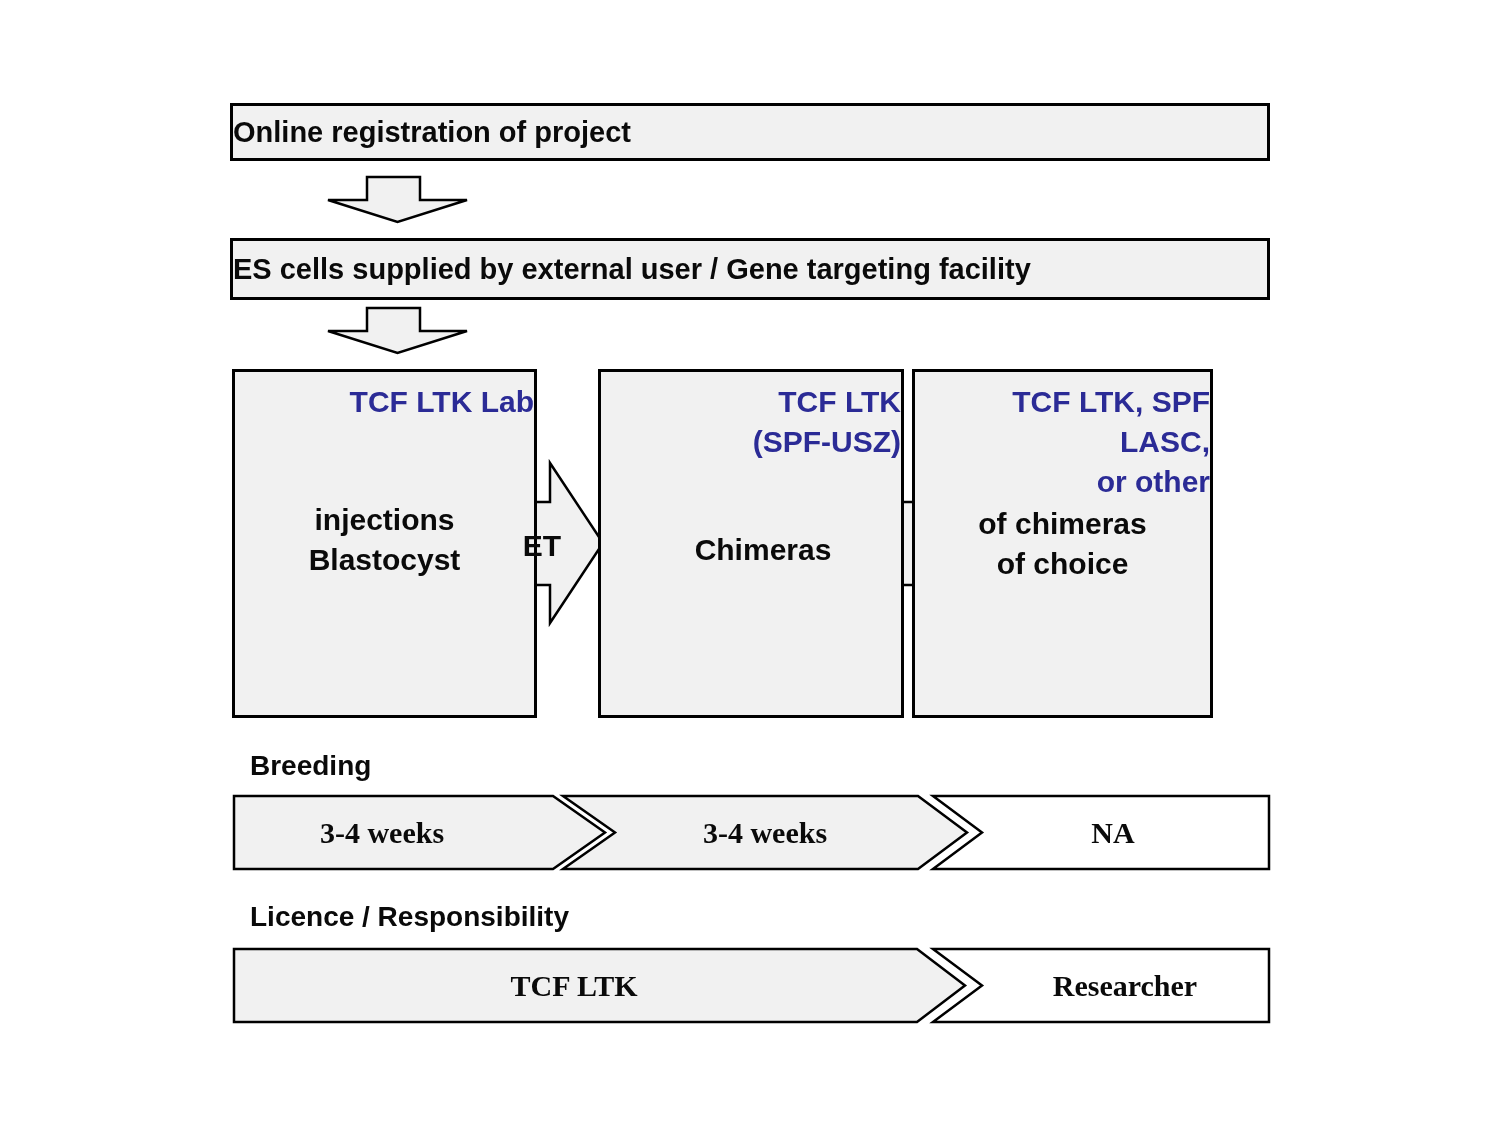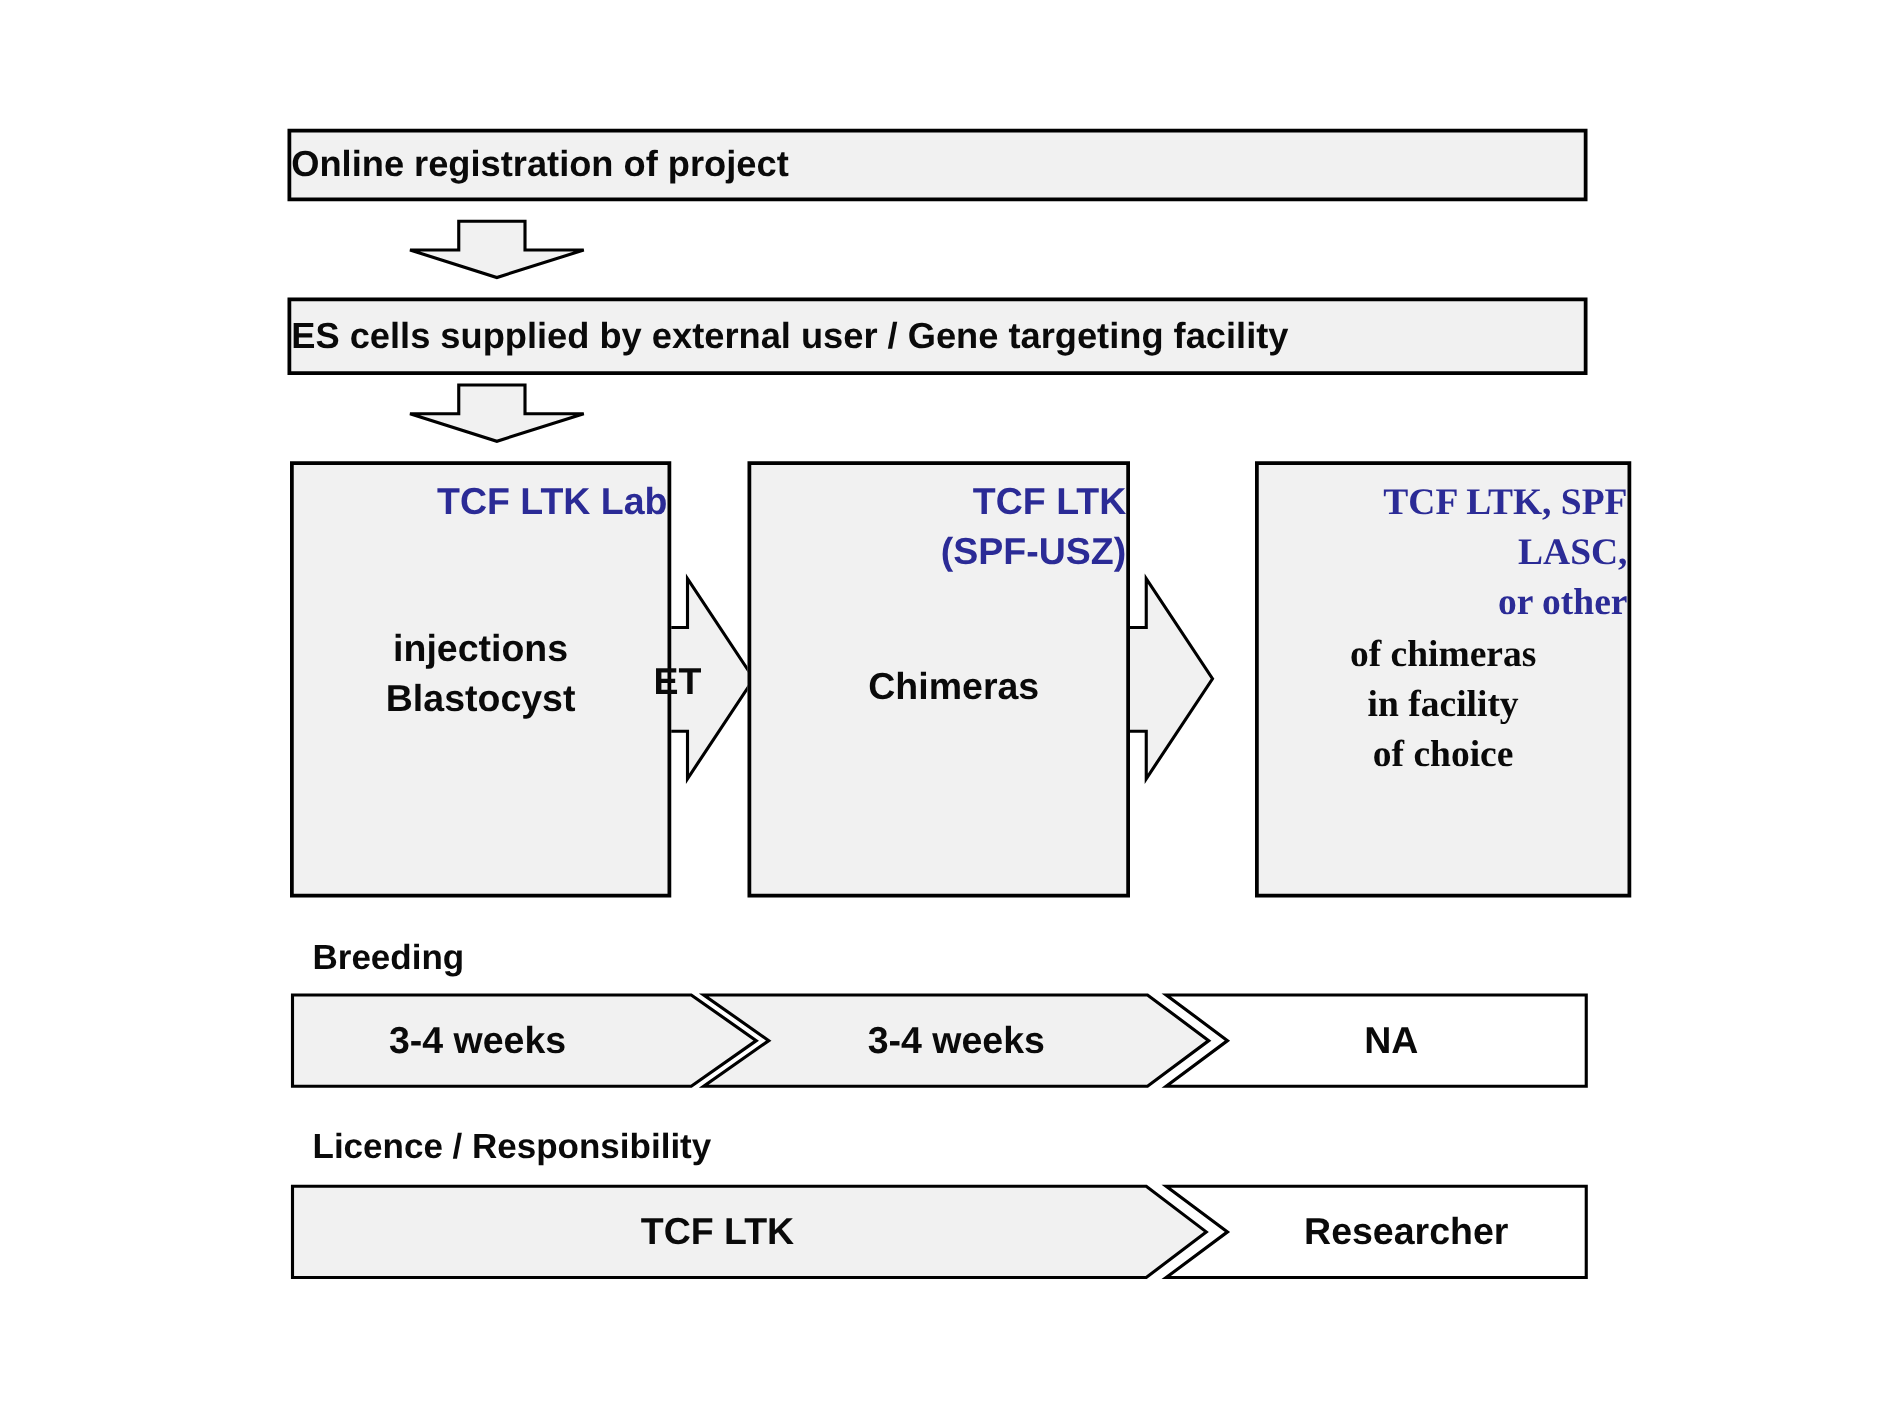--- a/index.html
+++ b/index.html
@@ -51,21 +51,21 @@
   .stage {
     position: absolute;
     top: 369px;
     height: 349px;
     background: var(--box_fill, #f1f1f1);
     border: 3px solid var(--line_black, #000);
     z-index: 2;
   }
   #stage1 { left: 232px; width: 305px; }
   #stage2 { left: 598px; width: 306px; }
-  #stage3 { left: 1004px; width: 301px; font-family: Liberation Serif, serif; }
+  #stage3 { left: 912px; width: 301px; }
   .stage .title {
     margin-top: 10px;
     text-align: right;
     color: var(--accent_blue, #2b2b96);
     font-weight: bold;
     font-size: 30px;
     line-height: 40px;
   }
   .stage .body {
     position: absolute;
@@ -122,20 +122,21 @@
     height: 77px;
     width: 300px;
     display: flex;
     align-items: center;
     justify-content: center;
     font-weight: bold;
     font-size: 30px;
     color: var(--text_black, #0a0a0a);
     white-space: nowrap;
     z-index: 2;
+    font-family: Liberation Serif, serif;
   }
   #tfLabel0 { left: 0; }
   #tfLabel1 { left: 383px; }
   #tfLabel2 { left: 731px; }
   #licLabel0 { left: 192px; }
   #licLabel1 { left: 743px; }
 </style>
 </head>
 <body>
 
@@ -187,21 +188,20 @@
   </div>
 
   <div class="stage" id="stage3">
     <div class="title">
       <div>TCF LTK, SPF</div>
       <div>LASC,</div>
       <div>or other</div>
     </div>
     <div class="body">
       <div>of chimeras</div>
-      <div>in facility</div>
       <div>of choice</div>
     </div>
   </div>
 
   <div class="section-heading" id="timeframeHeading">Breeding</div>
 
   <div class="band" id="timeframeBand">
     <svg width="1040" height="77" viewBox="0 0 1040 77">
       <polygon class="gray" points="2,2 321,2 373,38.5 321,75 2,75"></polygon>
       <polygon class="gray" points="331,2 686,2 735,38.5 686,75 331,75 383,38.5"></polygon>

